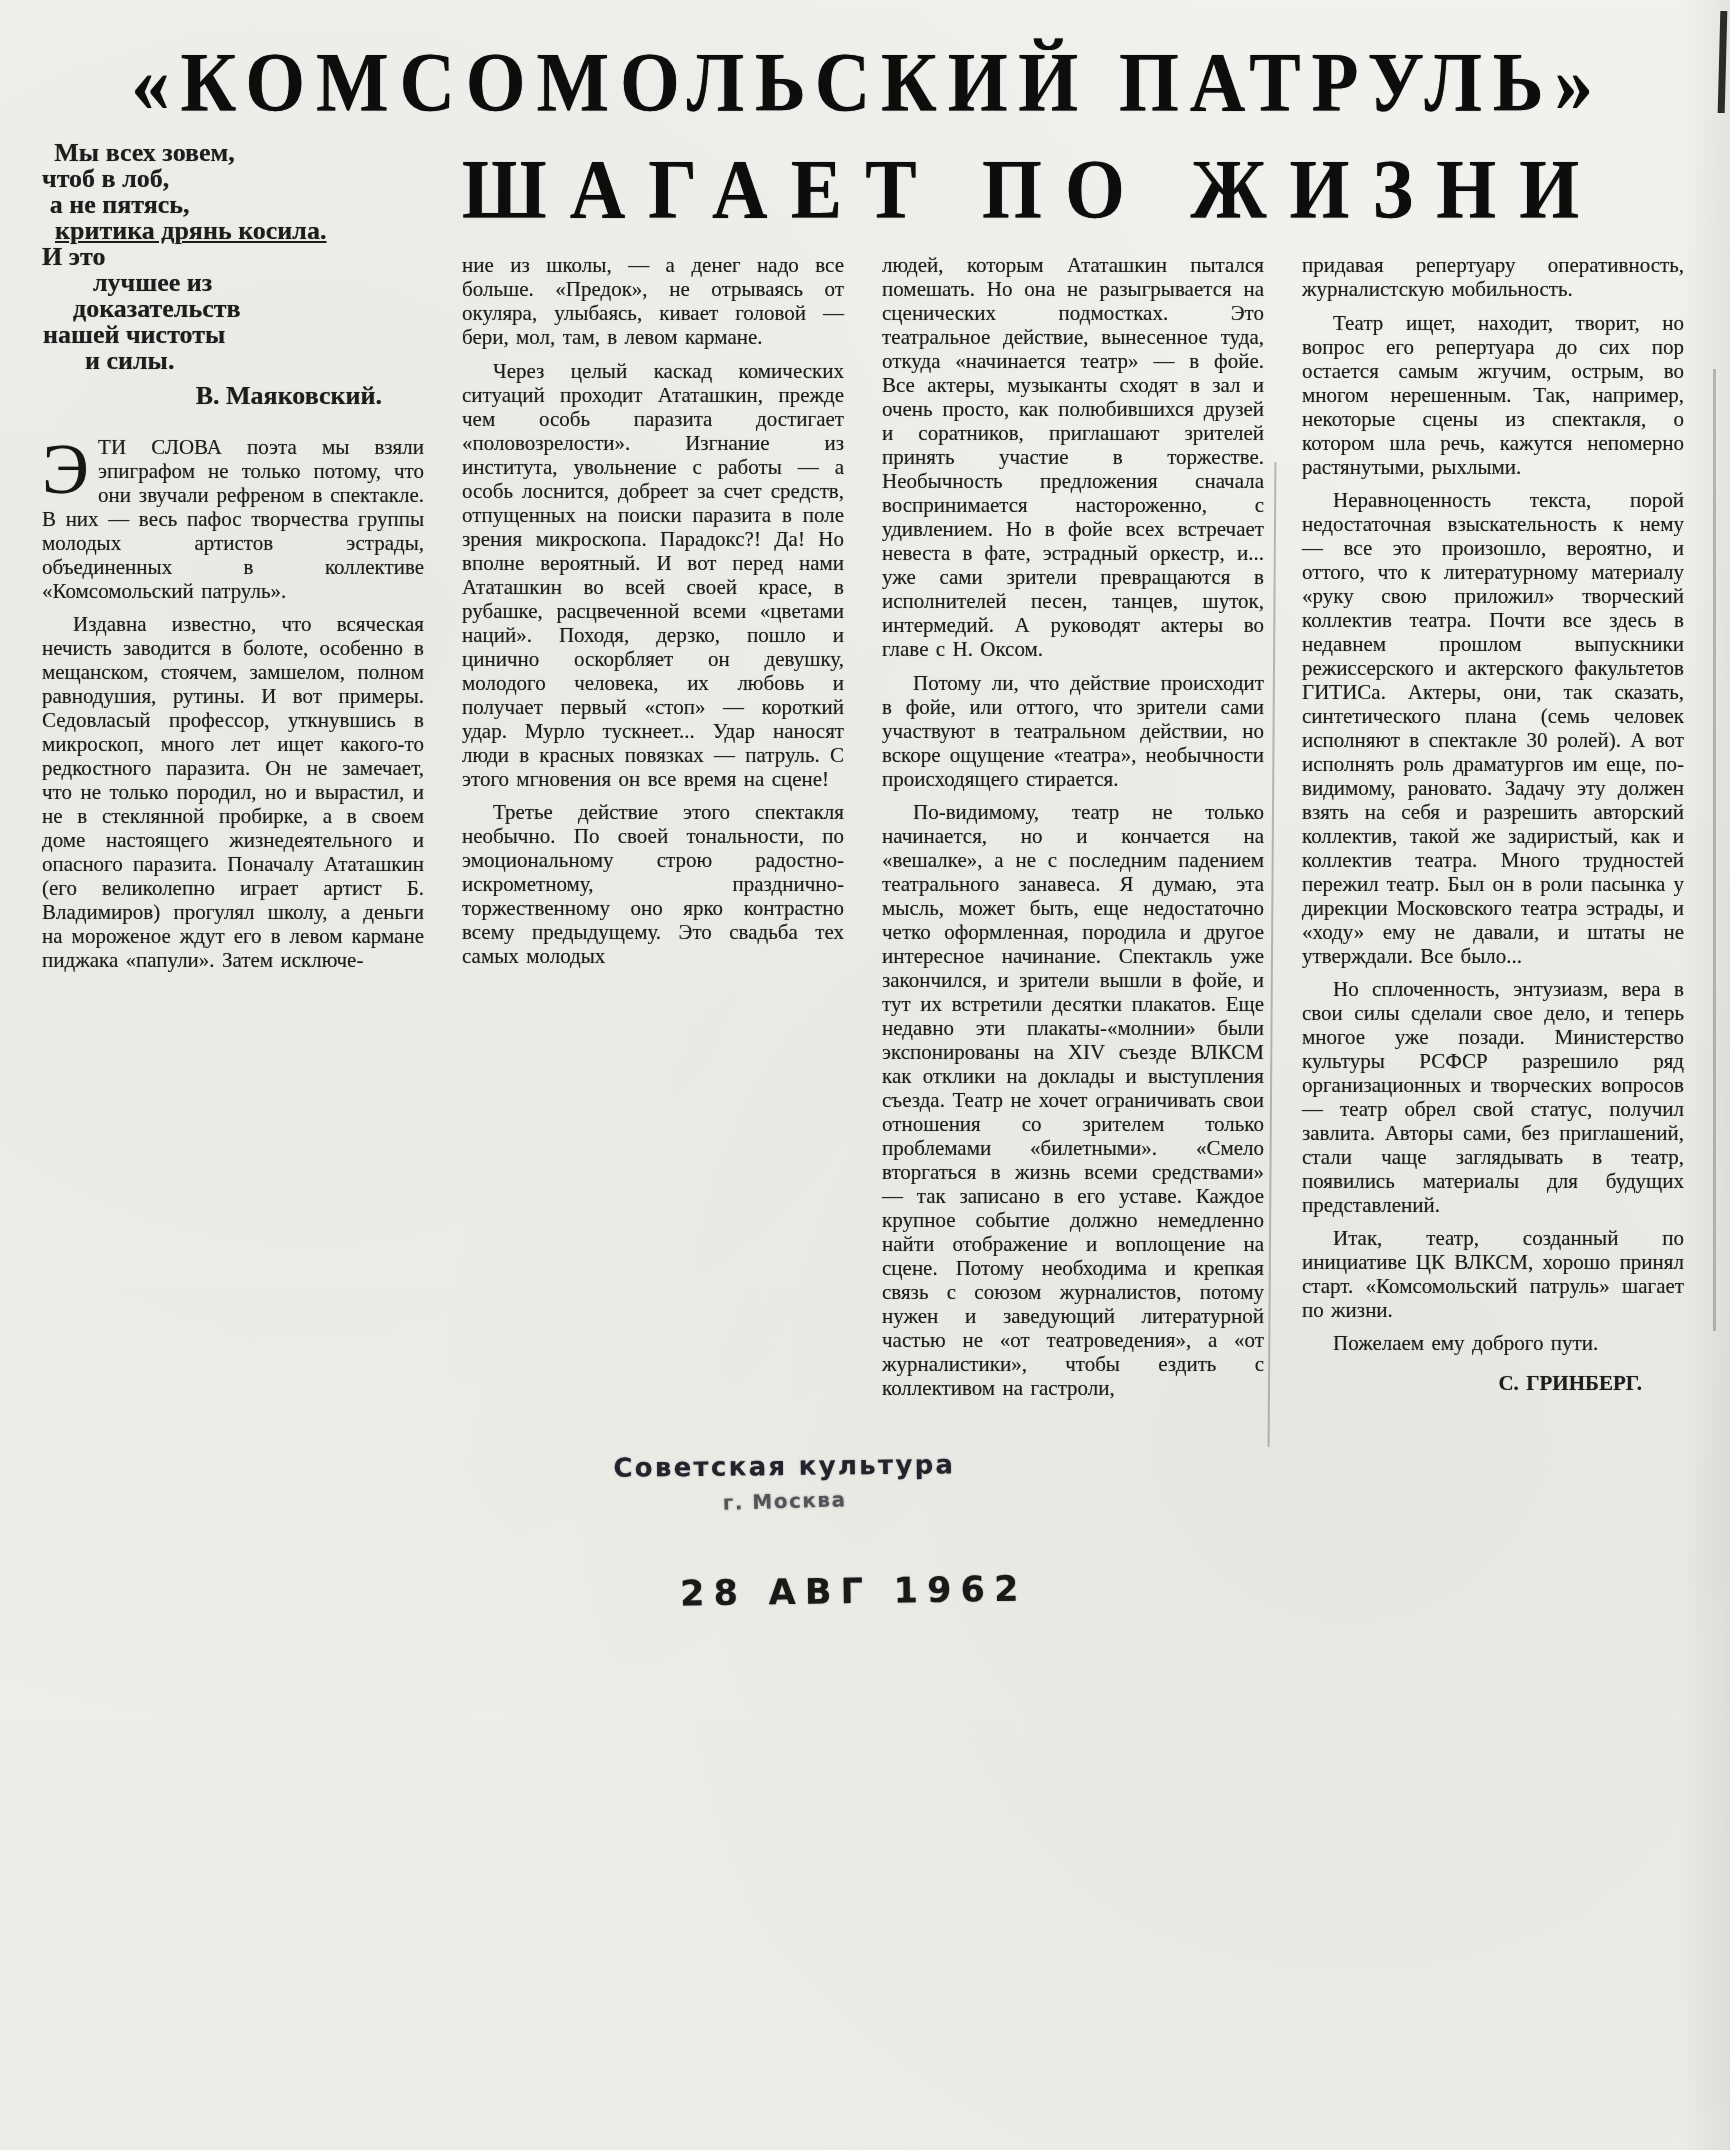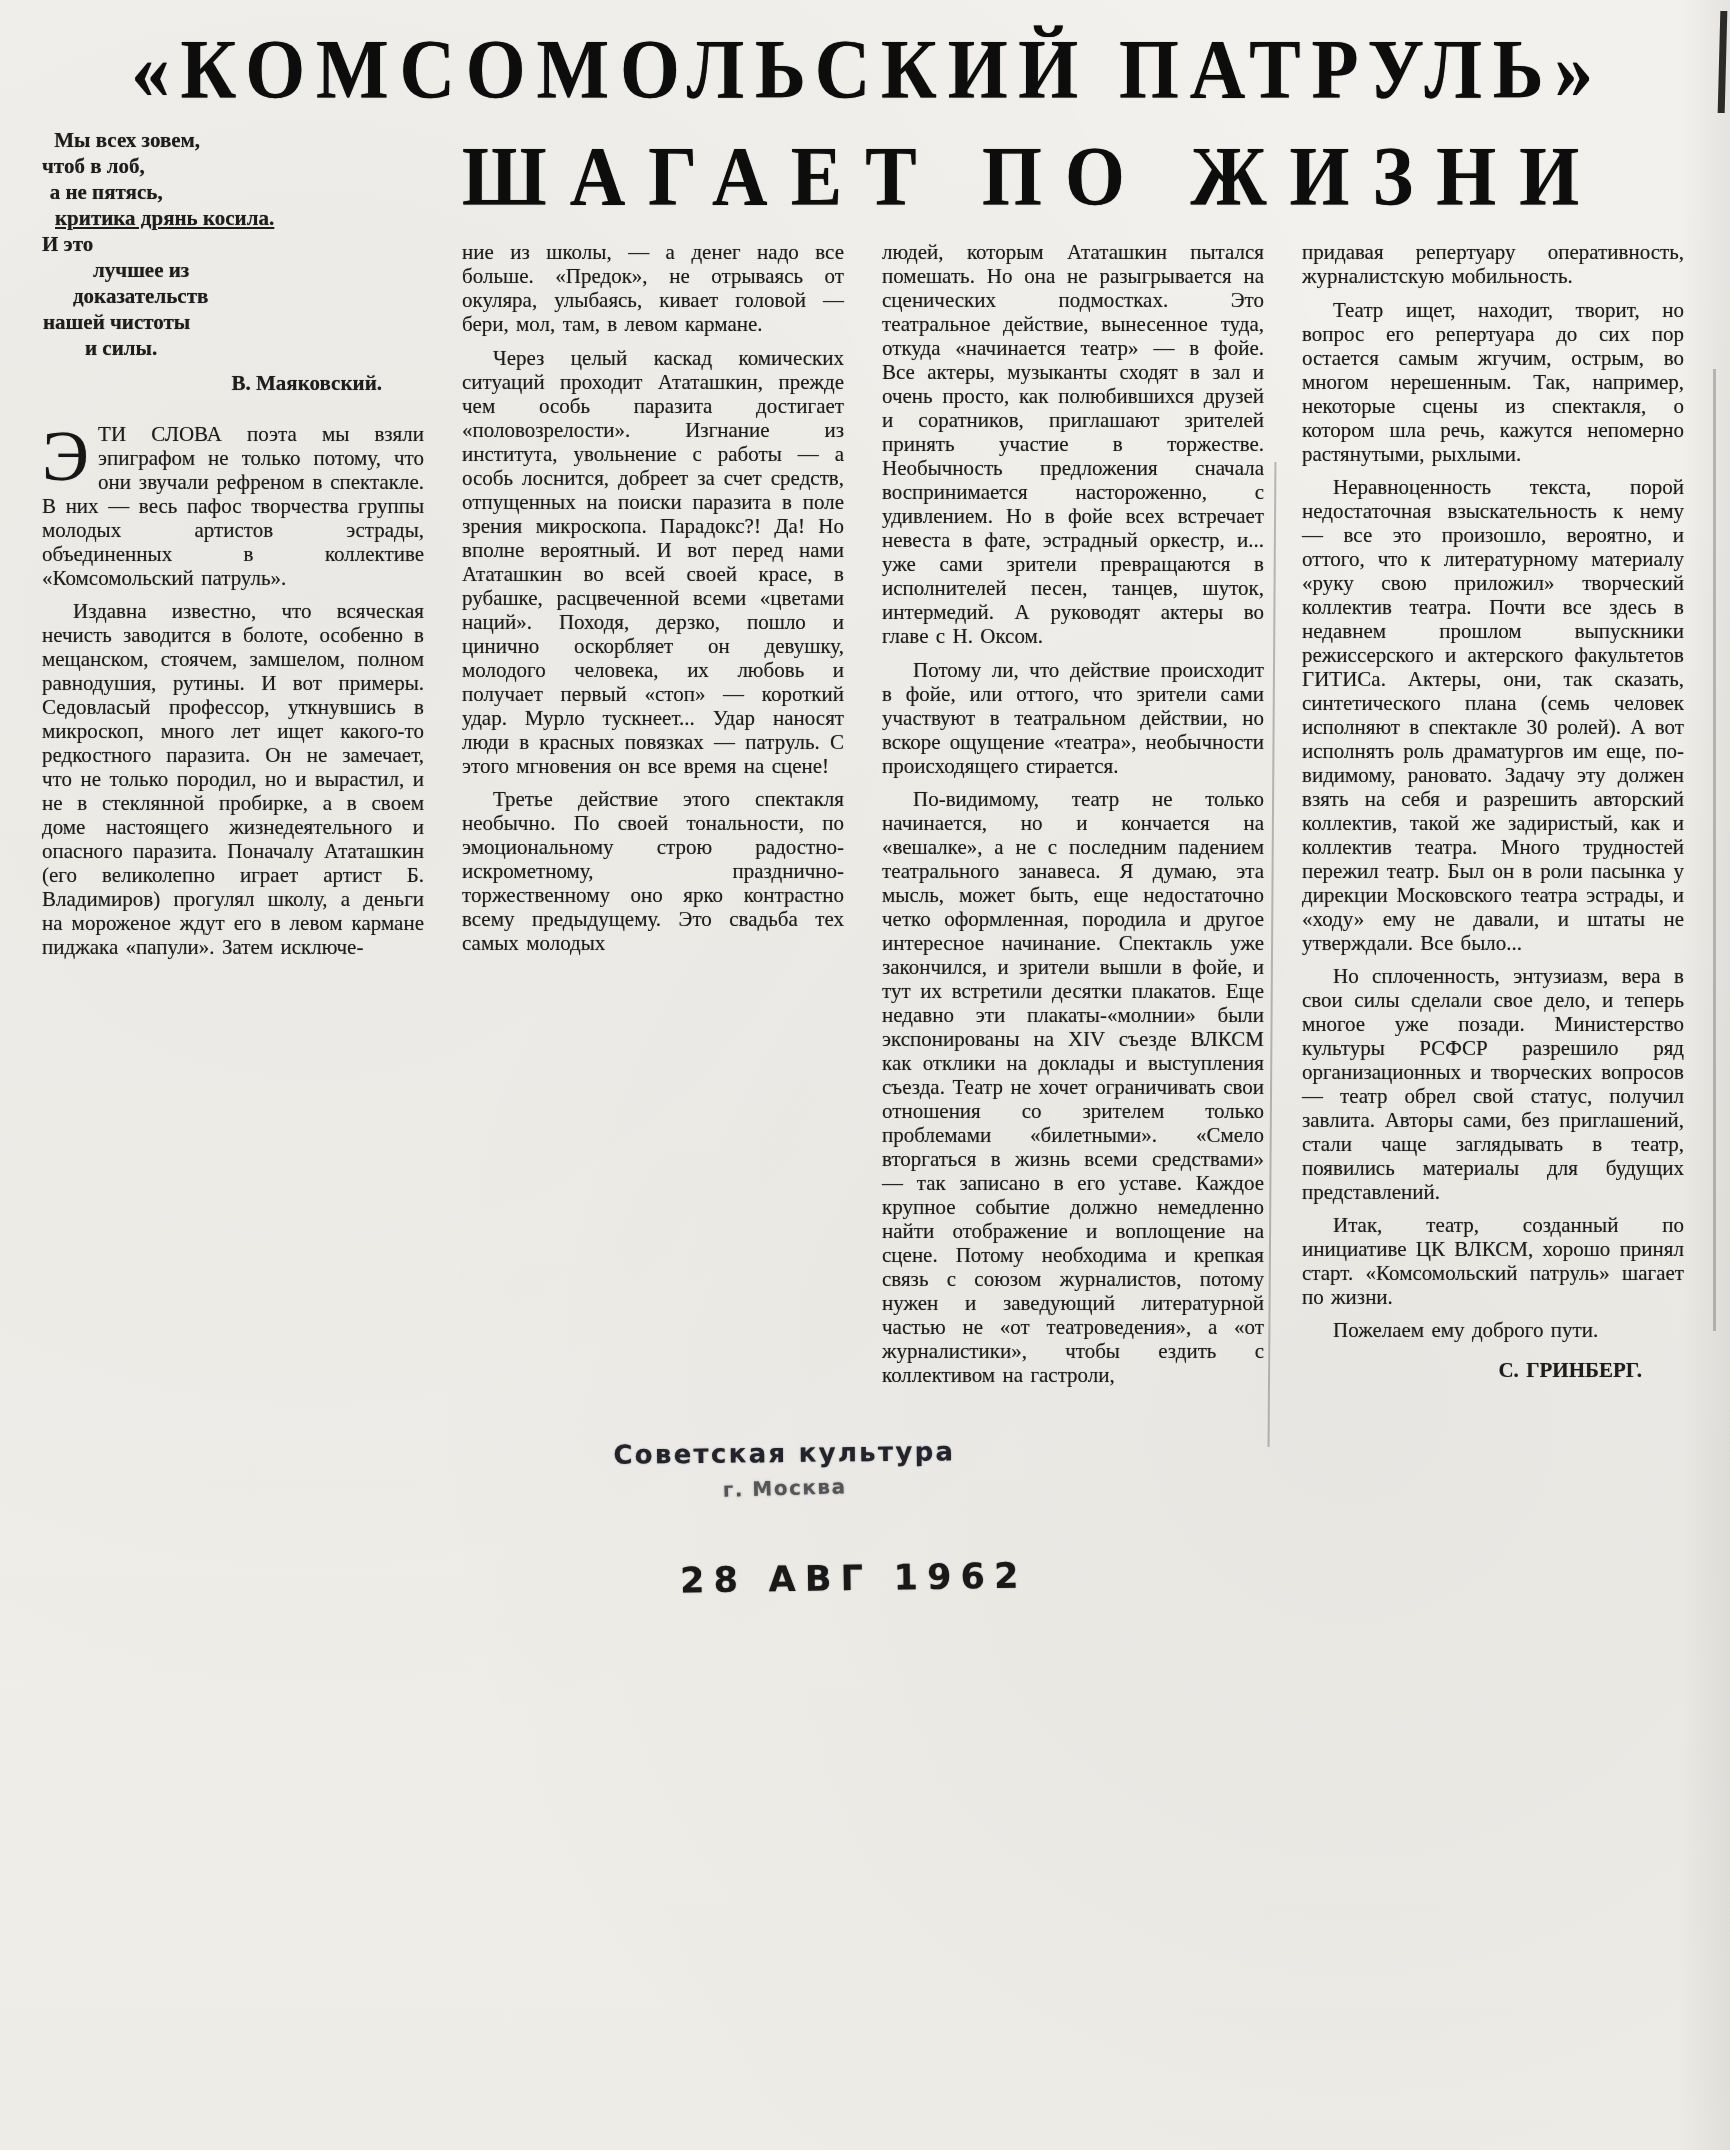--- a/index.html
+++ b/index.html
@@ -6,21 +6,21 @@
     margin: 0;
     padding: 0;
     background: #e8e7e2;
     font-family: "Liberation Serif", serif;
   }
   .sheet {
     position: relative;
     width: 1731px;
     min-height: 2151px;
     margin: 0 auto;
-    padding: 21px 38px 0 42px;
+    padding: 34px 38px 0 42px;
     box-sizing: border-box;
     color: #1d1d1d;
     overflow: hidden;
     background:
       radial-gradient(ellipse at 18% 28%, rgba(0,0,0,0.030), transparent 55%),
       radial-gradient(ellipse at 78% 65%, rgba(0,0,0,0.035), transparent 50%),
       linear-gradient(to left, rgba(0,0,0,0.06), transparent 3%),
       linear-gradient(#f2f1ed, #edece7);
   }
   
@@ -69,21 +69,21 @@
     font-size: 71px;
     line-height: 58px;
     padding: 4.6px 9.2px 0 0;
     color: #161616;
     text-shadow: 0 0 0.8px rgba(20,20,20,0.6);
   }
   
   .epigraph {
     margin: 9.2px 0 26px 0;
     font-weight: bold;
-    font-size: 21px;
+    font-size: 26px;
     line-height: 26px;
     text-shadow: 0 0 0.8px rgba(25,25,25,0.55);
   }
   .epi-line:nth-child(1) { margin-left: 12.3px; }
   .epi-line:nth-child(3) { margin-left: 7.7px; }
   .epi-line:nth-child(4) { margin-left: 13px; text-decoration: underline; }
   .epi-line:nth-child(6) { margin-left: 51px; }
   .epi-line:nth-child(7) { margin-left: 31px; }
   .epi-line:nth-child(8) { margin-left: 1px; }
   .epi-line:nth-child(9) { margin-left: 43px; }

